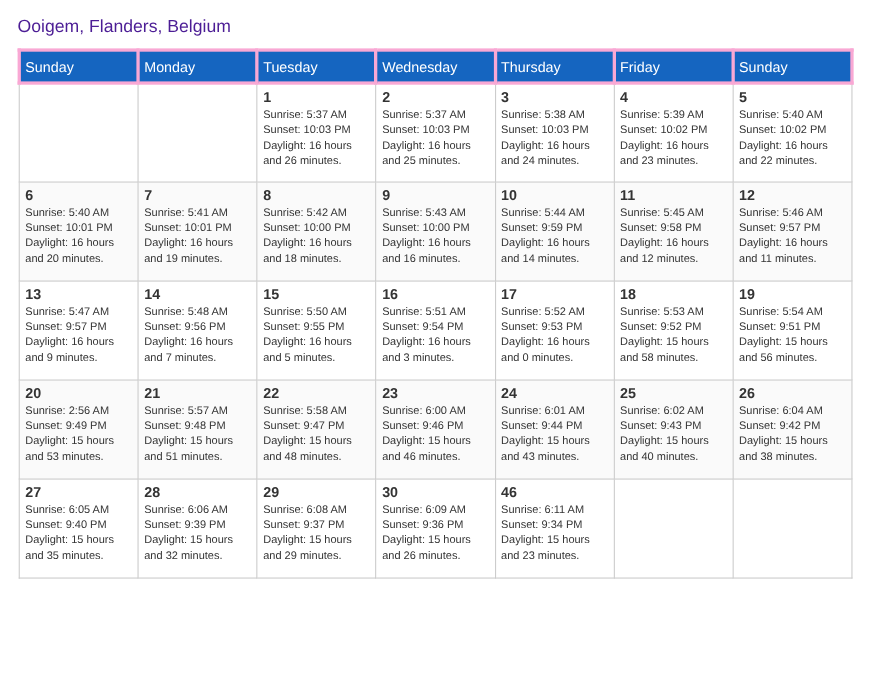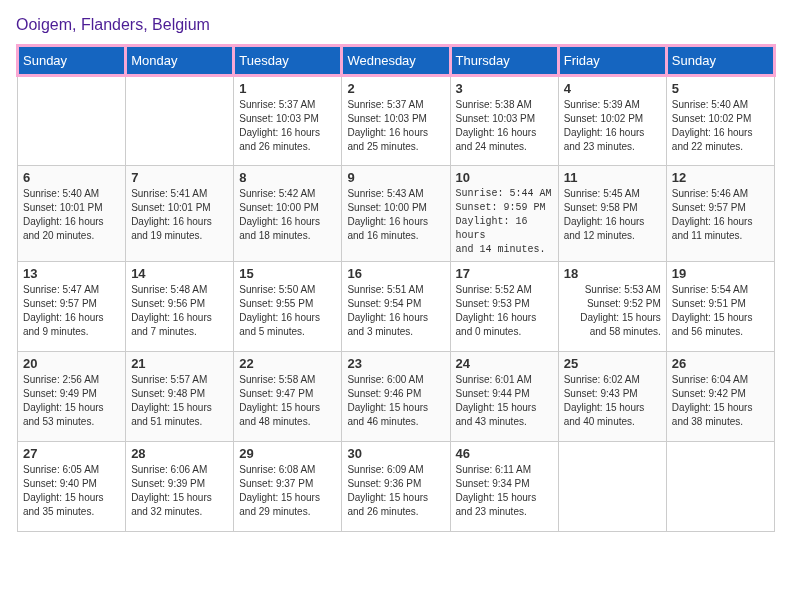--- a/index.html
+++ b/index.html
@@ -172,21 +172,21 @@
         </td>
         <td>
           <span class="day-number">9</span>
           <div class="day-info" style="white-space: pre-line;">Sunrise: 5:43 AM
 Sunset: 10:00 PM
 Daylight: 16 hours
 and 16 minutes.</div>
         </td>
         <td>
           <span class="day-number">10</span>
-          <div class="day-info" style="white-space: pre-line; font-family: Liberation Mono, monospace;">Sunrise: 5:44 AM
+          <div class="day-info" style="white-space: pre-line;">Sunrise: 5:44 AM
 Sunset: 9:59 PM
 Daylight: 16 hours
 and 14 minutes.</div>
         </td>
         <td>
           <span class="day-number">11</span>
           <div class="day-info" style="white-space: pre-line;">Sunrise: 5:45 AM
 Sunset: 9:58 PM
 Daylight: 16 hours
 and 12 minutes.</div>
@@ -230,21 +230,21 @@
         </td>
         <td>
           <span class="day-number">17</span>
           <div class="day-info" style="white-space: pre-line;">Sunrise: 5:52 AM
 Sunset: 9:53 PM
 Daylight: 16 hours
 and 0 minutes.</div>
         </td>
         <td>
           <span class="day-number">18</span>
-          <div class="day-info" style="white-space: pre-line; text-align: right;">Sunrise: 5:53 AM
+          <div class="day-info" style="white-space: pre-line;">Sunrise: 5:53 AM
 Sunset: 9:52 PM
 Daylight: 15 hours
 and 58 minutes.</div>
         </td>
         <td>
           <span class="day-number">19</span>
           <div class="day-info" style="white-space: pre-line;">Sunrise: 5:54 AM
 Sunset: 9:51 PM
 Daylight: 15 hours
 and 56 minutes.</div>

